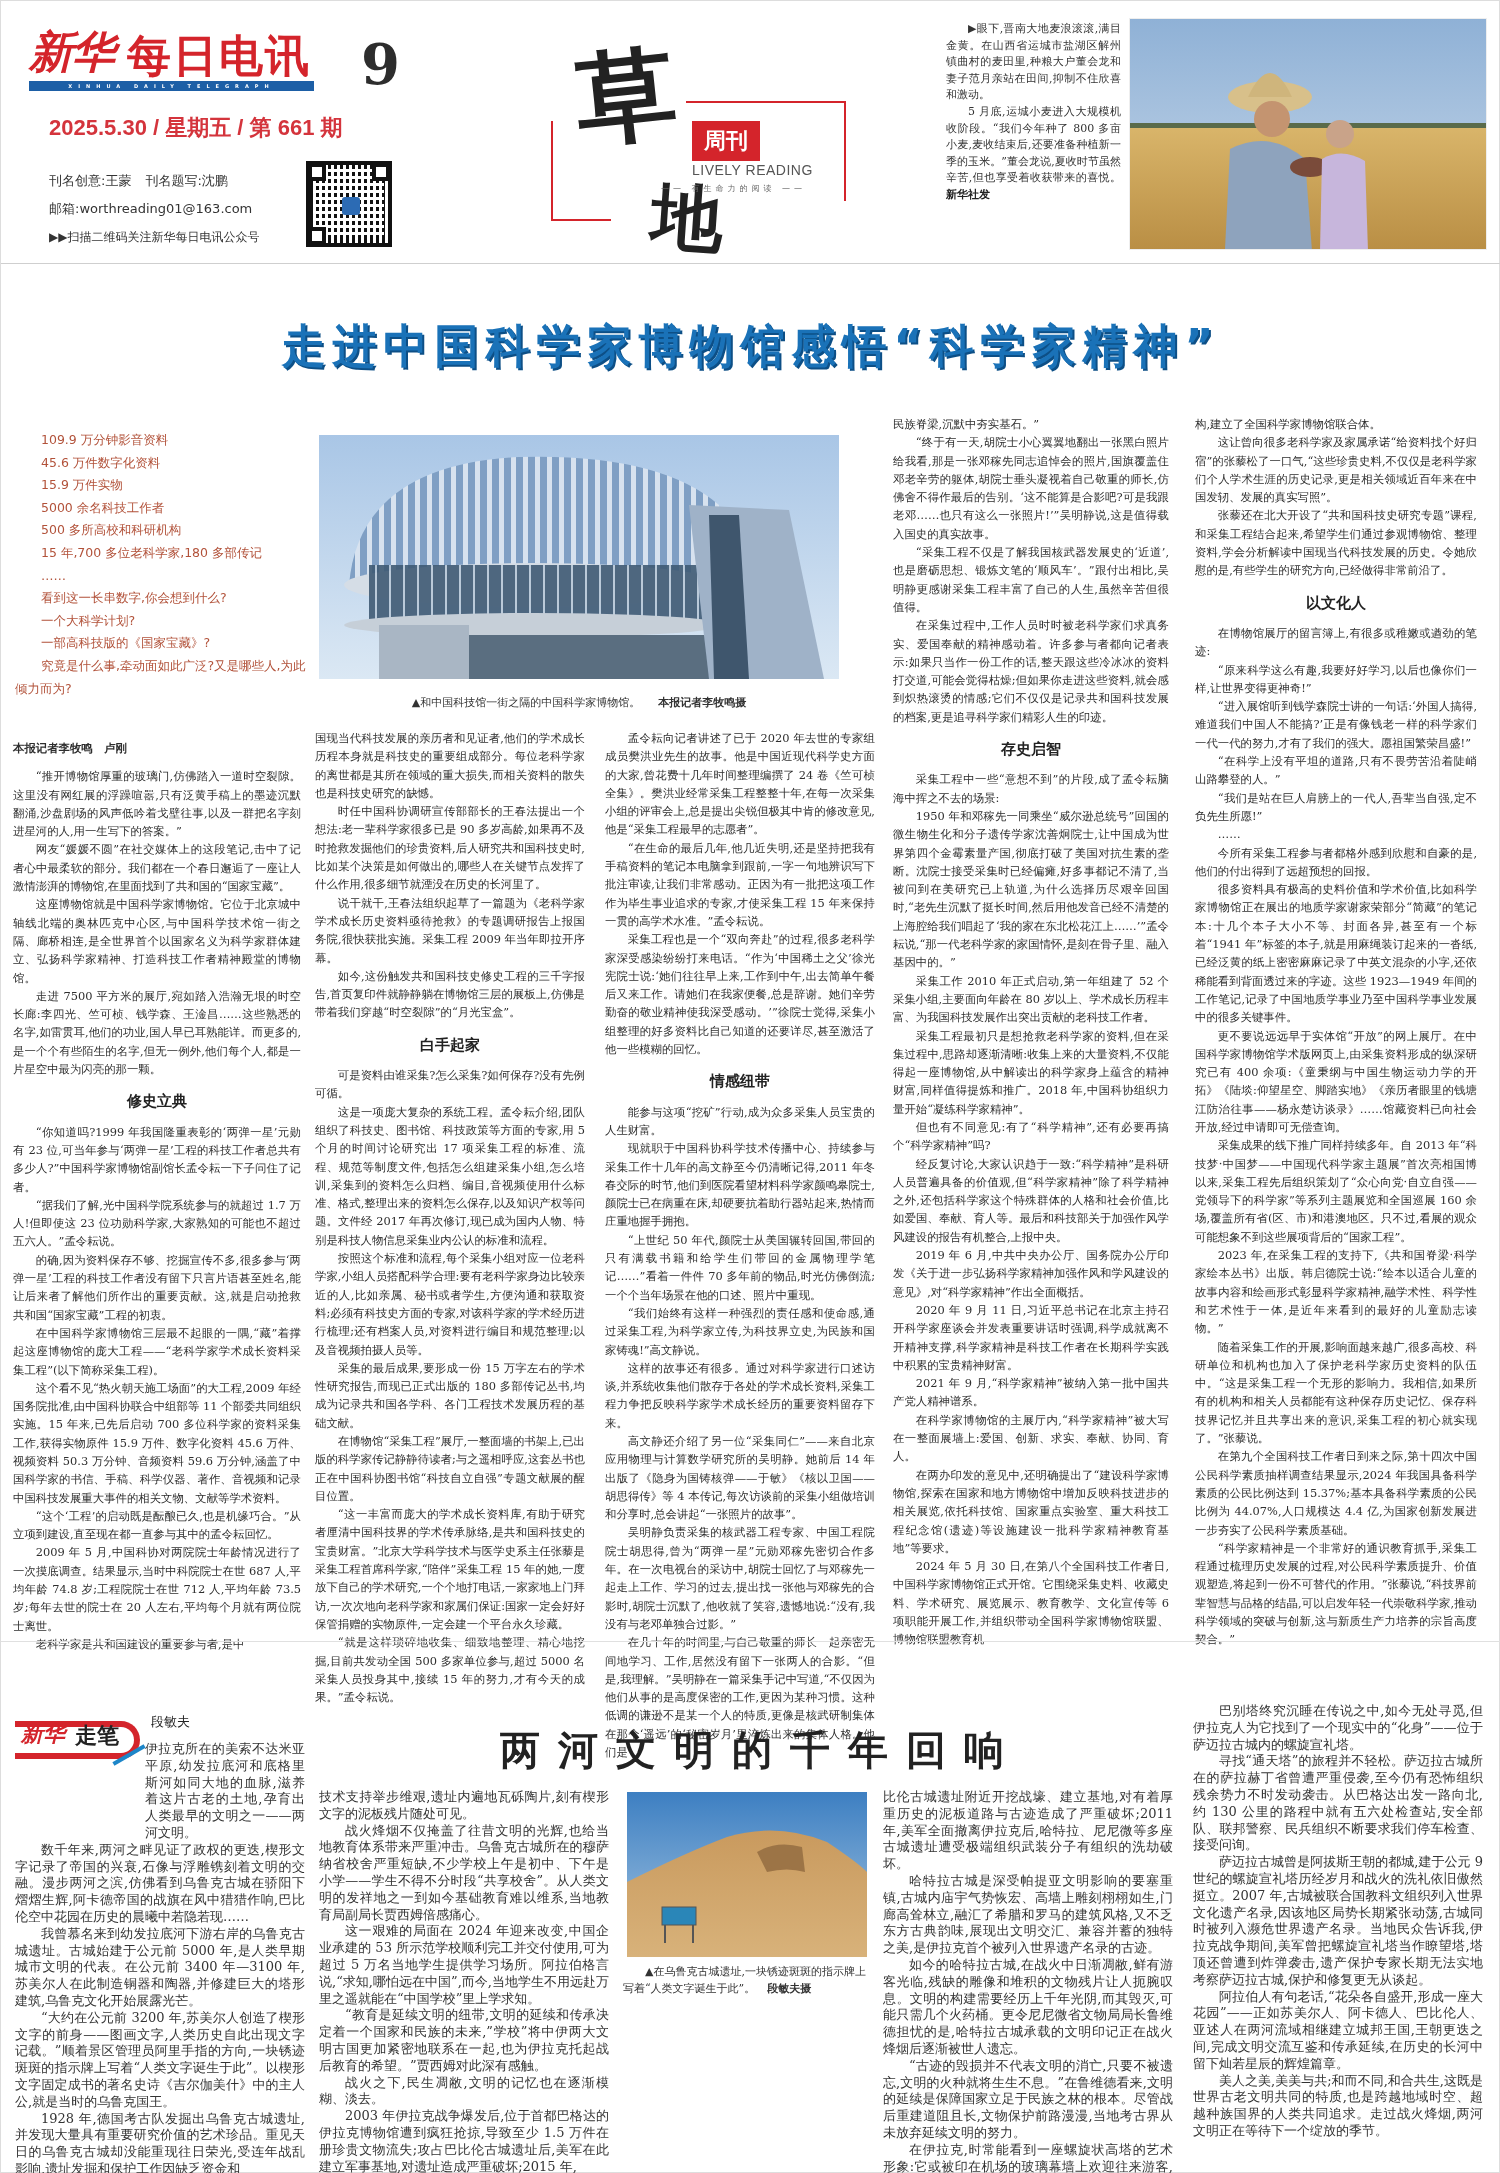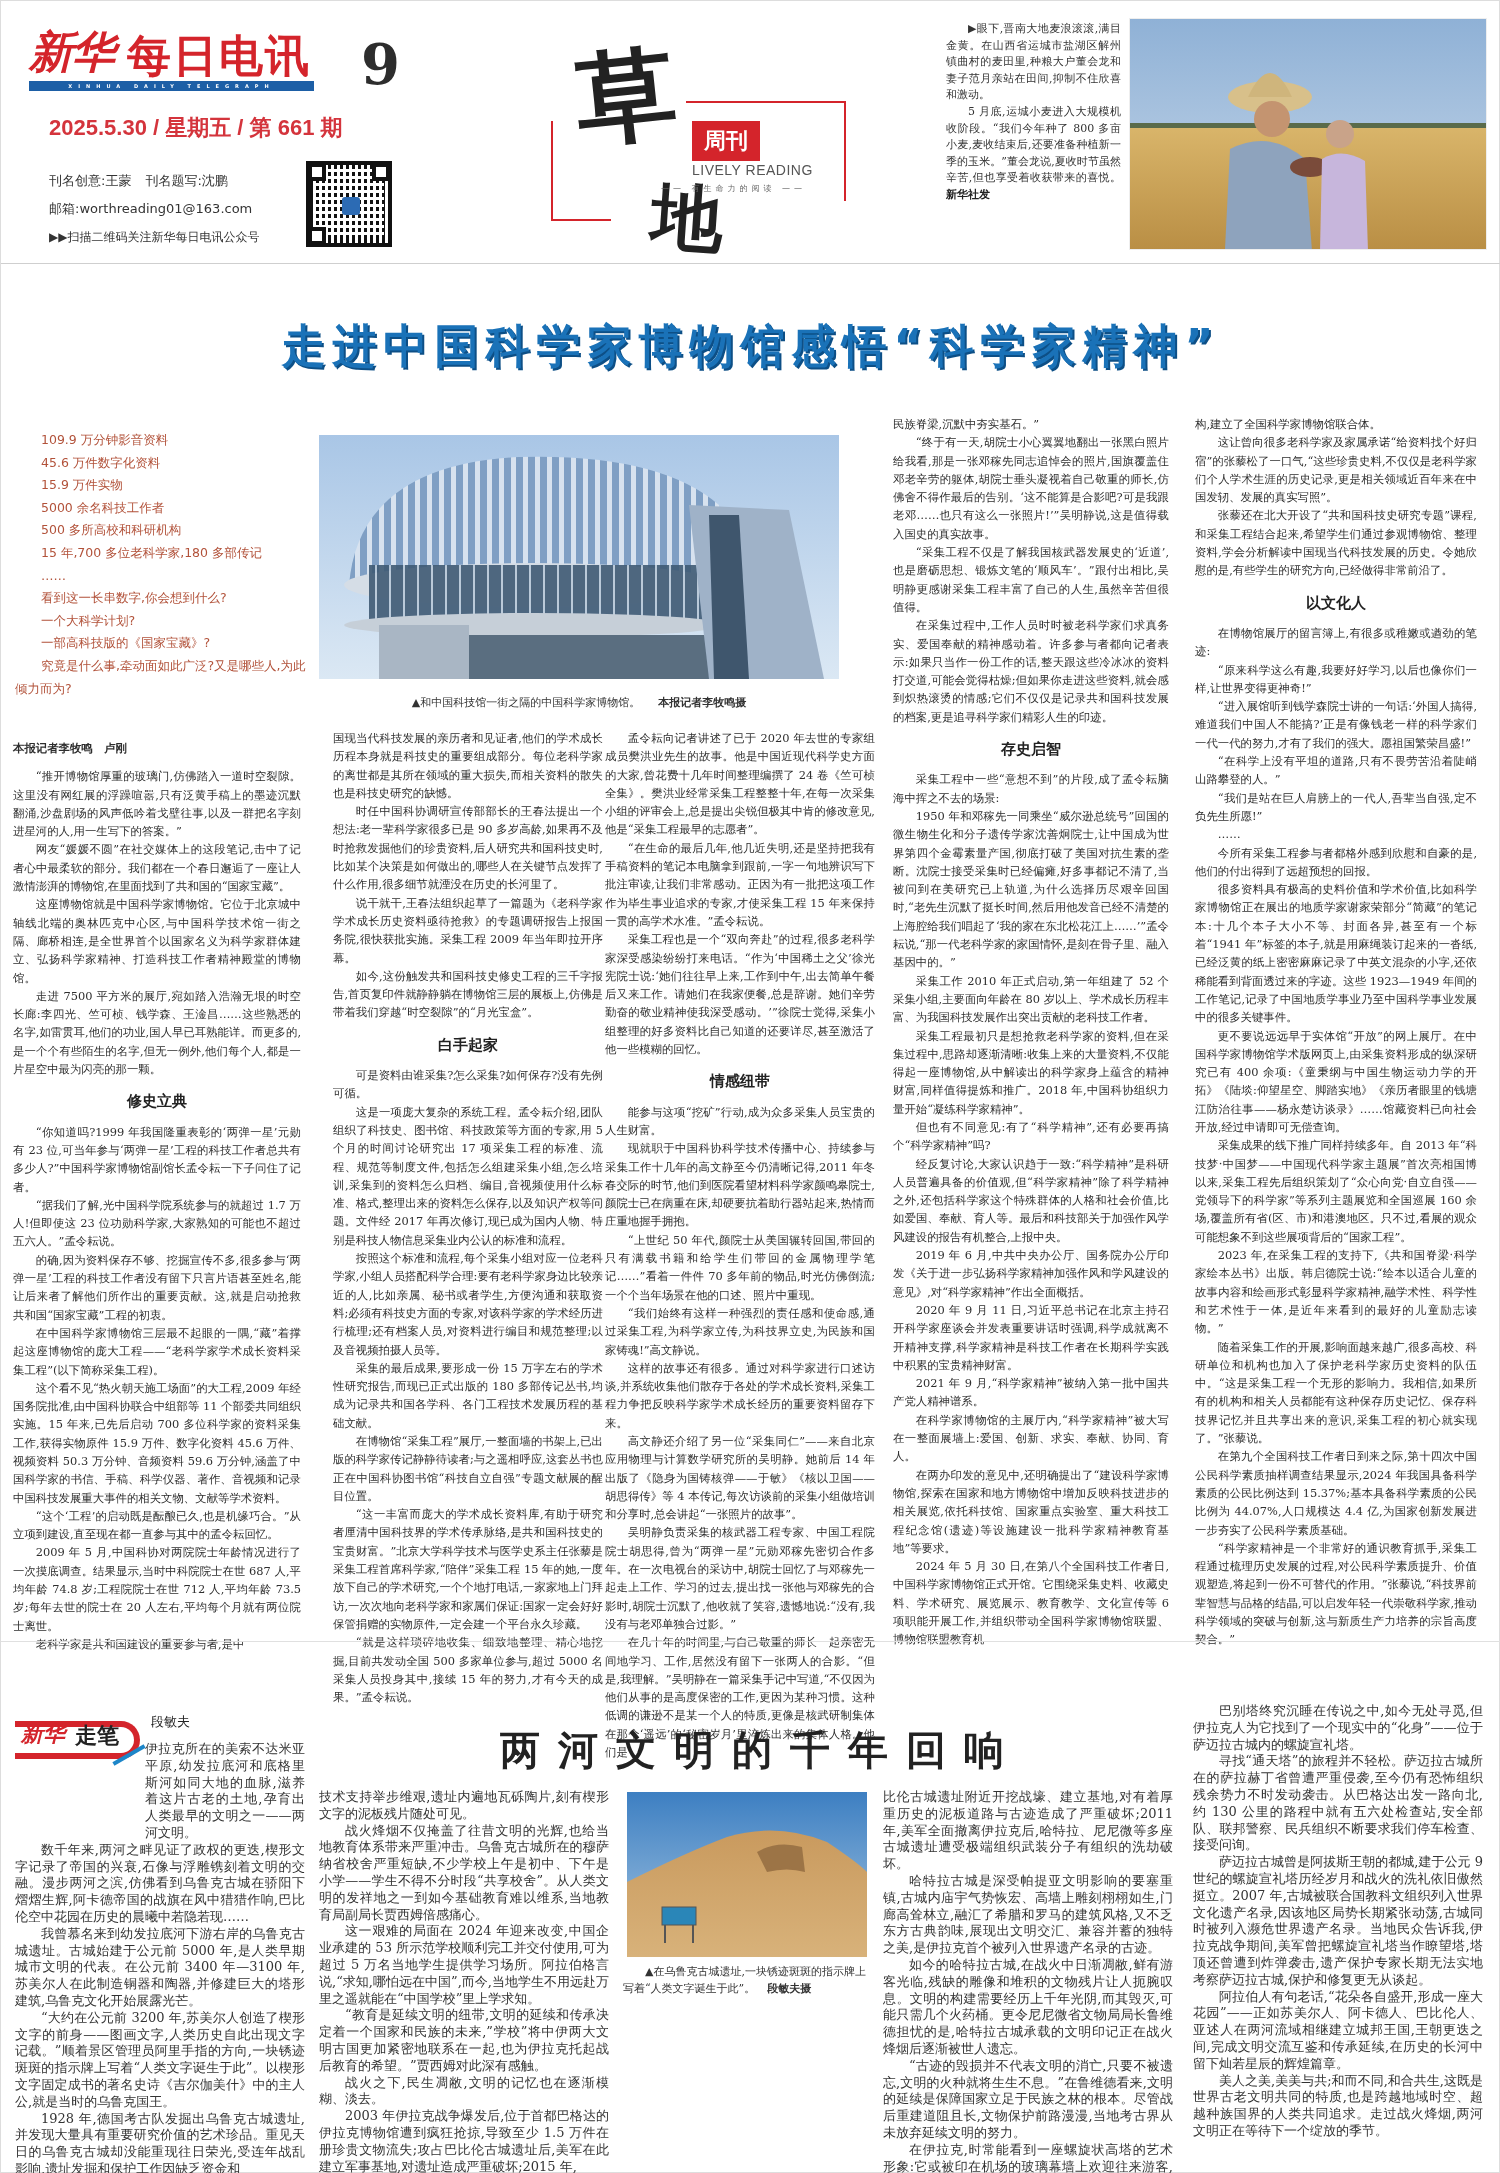--- a/index.html
+++ b/index.html
@@ -196,21 +196,21 @@
     <p>“你知道吗?1999 年我国隆重表彰的‘两弹一星’元勋有 23 位,可当年参与‘两弹一星’工程的科技工作者总共有多少人?”中国科学家博物馆副馆长孟令耘一下子问住了记者。</p>
     <p>“据我们了解,光中国科学院系统参与的就超过 1.7 万人!但即使这 23 位功勋科学家,大家熟知的可能也不超过五六人。”孟令耘说。</p>
     <p>的确,因为资料保存不够、挖掘宣传不多,很多参与‘两弹一星’工程的科技工作者没有留下只言片语甚至姓名,能让后来者了解他们所作出的重要贡献。这,就是启动抢救共和国“国家宝藏”工程的初衷。</p>
     <p>在中国科学家博物馆三层最不起眼的一隅,“藏”着撑起这座博物馆的庞大工程——“老科学家学术成长资料采集工程”(以下简称采集工程)。</p>
     <p>这个看不见“热火朝天施工场面”的大工程,2009 年经国务院批准,由中国科协联合中组部等 11 个部委共同组织实施。15 年来,已先后启动 700 多位科学家的资料采集工作,获得实物原件 15.9 万件、数字化资料 45.6 万件、视频资料 50.3 万分钟、音频资料 59.6 万分钟,涵盖了中国科学家的书信、手稿、科学仪器、著作、音视频和记录中国科技发展重大事件的相关文物、文献等学术资料。</p>
     <p>“这个‘工程’的启动既是酝酿已久,也是机缘巧合。”从立项到建设,直至现在都一直参与其中的孟令耘回忆。</p>
     <p>2009 年 5 月,中国科协对两院院士年龄情况进行了一次摸底调查。结果显示,当时中科院院士在世 687 人,平均年龄 74.8 岁;工程院院士在世 712 人,平均年龄 73.5 岁;每年去世的院士在 20 人左右,平均每个月就有两位院士离世。</p>
     <p>老科学家是共和国建设的重要参与者,是中</p>
   </div>
 
-  <div class="col" style="left:332px; top:728px; width:270px;">
+  <div class="col" style="left:314px; top:728px; width:270px;">
     <p style="text-indent:0">国现当代科技发展的亲历者和见证者,他们的学术成长历程本身就是科技史的重要组成部分。每位老科学家的离世都是其所在领域的重大损失,而相关资料的散失也是科技史研究的缺憾。</p>
     <p>时任中国科协调研宣传部部长的王春法提出一个想法:老一辈科学家很多已是 90 多岁高龄,如果再不及时抢救发掘他们的珍贵资料,后人研究共和国科技史时,比如某个决策是如何做出的,哪些人在关键节点发挥了什么作用,很多细节就湮没在历史的长河里了。</p>
     <p>说干就干,王春法组织起草了一篇题为《老科学家学术成长历史资料亟待抢救》的专题调研报告上报国务院,很快获批实施。采集工程 2009 年当年即拉开序幕。</p>
     <p>如今,这份触发共和国科技史修史工程的三千字报告,首页复印件就静静躺在博物馆三层的展板上,仿佛是带着我们穿越“时空裂隙”的“月光宝盒”。</p>
     <h3>白手起家</h3>
     <p>可是资料由谁采集?怎么采集?如何保存?没有先例可循。</p>
     <p>这是一项庞大复杂的系统工程。孟令耘介绍,团队组织了科技史、图书馆、科技政策等方面的专家,用 5 个月的时间讨论研究出 17 项采集工程的标准、流程、规范等制度文件,包括怎么组建采集小组,怎么培训,采集到的资料怎么归档、编目,音视频使用什么标准、格式,整理出来的资料怎么保存,以及知识产权等问题。文件经 2017 年再次修订,现已成为国内人物、特别是科技人物信息采集业内公认的标准和流程。</p>
     <p>按照这个标准和流程,每个采集小组对应一位老科学家,小组人员搭配科学合理:要有老科学家身边比较亲近的人,比如亲属、秘书或者学生,方便沟通和获取资料;必须有科技史方面的专家,对该科学家的学术经历进行梳理;还有档案人员,对资料进行编目和规范整理;以及音视频拍摄人员等。</p>
     <p>采集的最后成果,要形成一份 15 万字左右的学术性研究报告,而现已正式出版的 180 多部传记丛书,均成为记录共和国各学科、各门工程技术发展历程的基础文献。</p>
     <p>在博物馆“采集工程”展厅,一整面墙的书架上,已出版的科学家传记静静待读者;与之遥相呼应,这套丛书也正在中国科协图书馆“科技自立自强”专题文献展的醒目位置。</p>

